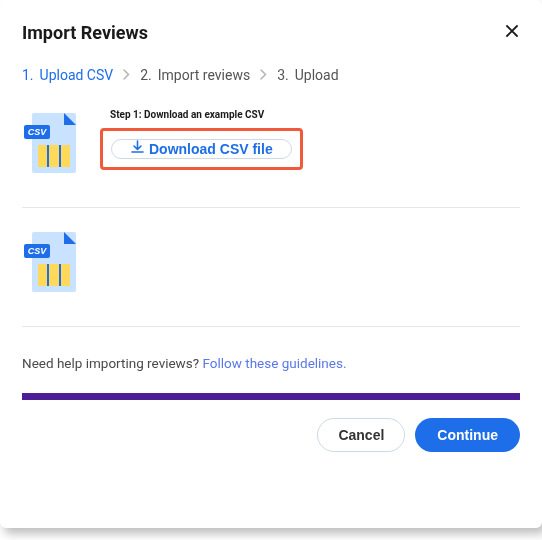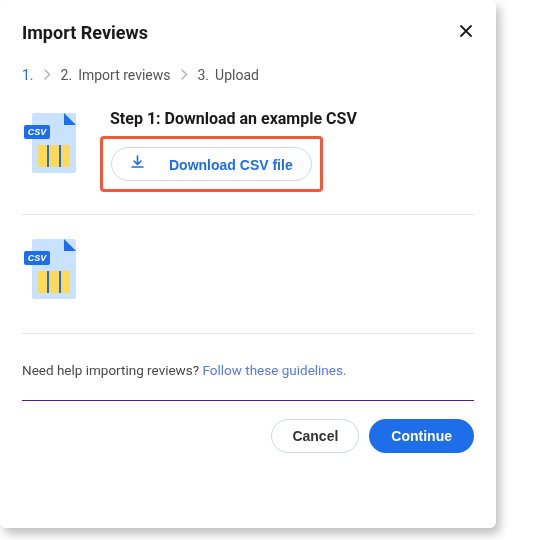--- a/index.html
+++ b/index.html
@@ -5,21 +5,21 @@
   * { box-sizing: border-box; margin: 0; padding: 0; }
   body {
     font-family: -apple-system, BlinkMacSystemFont, "Segoe UI", Roboto, Helvetica, Arial, sans-serif;
     background: #fff;
     color: #1a1a1a;
     width: 542px;
     height: 540px;
     position: relative;
   }
   .modal {
-    width: 496px;
+    width: 542px;
     height: 528px;
     background: #fff;
     border-radius: 6px;
     box-shadow: 4px 6px 10px rgba(0,0,0,0.25);
     position: relative;
     padding: 22px 22px 18px 22px;
   }
   .header {
     display: flex;
     justify-content: space-between;
@@ -60,57 +60,57 @@
   .section {
     display: flex;
     gap: 24px;
     padding-bottom: 22px;
     margin-bottom: 20px;
   }
   .section.bordered { border-bottom: 1px solid #e6e6e6; }
   .icon-col { width: 64px; flex-shrink: 0; font-style: italic; }
   .content-col { flex: 1; }
   .step-title {
-    font-size: 16px;
+    font-size: 10px;
     font-weight: 700;
     color: #1a1a1a;
     margin-bottom: 8px;
   }
   .step-desc {
     font-size: 14px;
     color: #4a4a4a;
     line-height: 1.45;
     margin-bottom: 14px;
   }
   .btn-outline {
     display: inline-flex;
-    align-items: flex-end;
-    gap: 24px;
+    align-items: center;
+    gap: 4px;
     border: 1px solid #cfd9e6;
     border-radius: 20px;
-    padding: 7px 18px;
+    padding: 0 18px;
     font-size: 14px;
     font-weight: 600;
     color: #1d6ee8;
     background: #fff;
     cursor: pointer;
   }
   .highlight-box {
     border: 3px solid #f05a3a;
     border-radius: 4px;
     padding: 8px;
     display: inline-block;
     margin-left: -10px;
   }
   .help-row {
     font-size: 13.5px;
     color: #4a4a4a;
     padding-top: 8px;
     padding-bottom: 22px;
-    border-bottom: 1px solid #4c1d95;
+    border-bottom: 7px solid #4c1d95;
     margin-bottom: 18px;
   }
   .help-link {
     color: #5a78e8;
     cursor: pointer;
   }
   .footer {
     display: flex;
     justify-content: flex-end;
     gap: 10px;
@@ -146,20 +146,21 @@
     <div class="close-icon">
       <svg width="16" height="16" viewBox="0 0 16 16">
           <path d="M3 3 L13 13 M13 3 L3 13" stroke="#1a1a1a" stroke-width="1.8" stroke-linecap="round"></path>
         </svg>
     </div>
   </div>
 
   <div class="stepper">
     <div class="step active">
       <span class="step-num">1.</span>
+      <span class="step-label">Upload CSV</span>
     </div>
     <span class="chevron">
       <svg width="7" height="11" viewBox="0 0 7 11">
           <path d="M1 1 L5.5 5.5 L1 10" stroke="#b5b5b5" stroke-width="1.5" fill="none" stroke-linecap="round"></path>
         </svg>
     </span>
     <div class="step">
       <span class="step-num">2.</span>
       <span class="step-label">Import reviews</span>
     </div>

